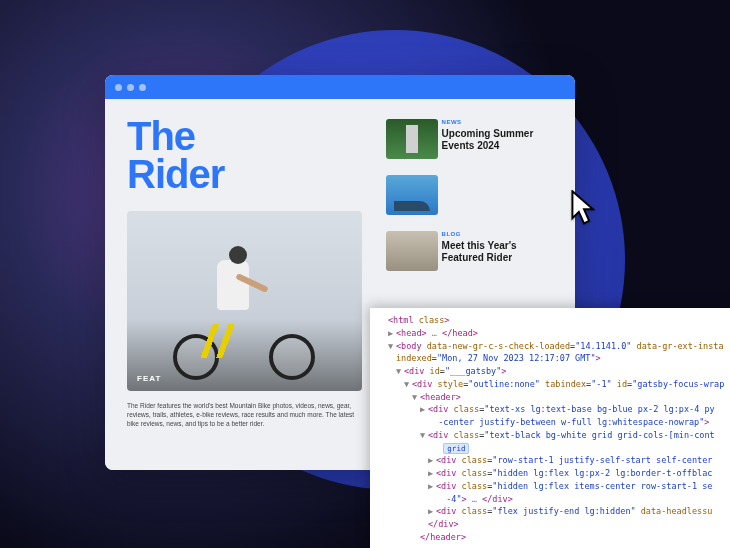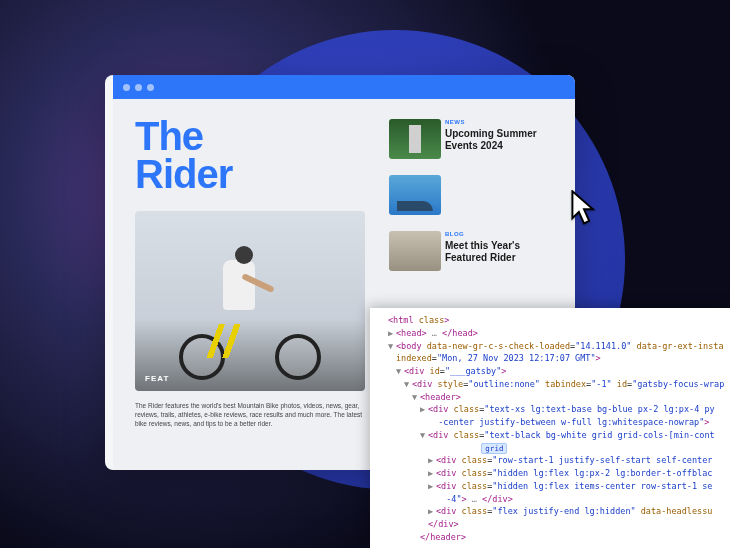--- a/index.html
+++ b/index.html
@@ -13,21 +13,20 @@
     position: absolute; width: 460px; height: 460px; border-radius: 50%;
     background: radial-gradient(circle at 40% 40%, #3a4acf 0%, #2a3aaf 60%, #1a2a8f 100%);
     left: 165px; top: 30px;
   }
 
   
   .browser {
     position: absolute; left: 105px; top: 75px; width: 470px; height: 395px;
     background: #f5f6f8; border-radius: 8px; overflow: hidden;
     box-shadow: 0 10px 40px rgba(0,0,0,0.3);
-    padding-left: 8px;
   }
   .titlebar {
     height: 24px; background: #2d76f9; display: flex; align-items: center; padding: 0 10px; gap: 5px;
   }
   .dot { width: 7px; height: 7px; border-radius: 50%; background: rgba(255,255,255,0.55); }
   .content { display: flex; height: calc(100% - 24px); }
   .left-col { width: 58%; padding: 18px 16px 10px 22px; background: #eef0f3; }
   .right-col { width: 42%; padding: 20px 14px 10px 8px; background: #eef0f3; }
   .logo { font-size: 40px; font-weight: 800; color: #2d76f9; line-height: 0.95; letter-spacing: -1px; }
 
@@ -75,21 +74,21 @@
     padding: 6px 8px 8px 10px; overflow: hidden; box-shadow: -2px -2px 12px rgba(0,0,0,0.25);
   }
   .line { white-space: pre; }
   .i1 { padding-left: 8px; } .i2 { padding-left: 16px; } .i3 { padding-left: 24px; }
   .i4 { padding-left: 32px; } .i5 { padding-left: 40px; } .i6 { padding-left: 48px; }
   .caret { color: #888; display: inline-block; width: 8px; }
   .tag { color: #a31e8a; }
   .attr { color: #9a5d00; }
   .val { color: #1a3ec8; }
   .cmt { color: #888; }
-  .badge { background: #d8e8ff; color: #1a3ec8; border: 1px solid #a8c8f8; padding: 0 3px; border-radius: 2px; font-size: 7.5px; margin-left: 38px; }
+  .badge { background: #d8e8ff; color: #1a3ec8; border: 1px solid #a8c8f8; padding: 0 3px; border-radius: 2px; font-size: 7.5px; }
 </style>
 </head>
 <body>
 
 <div class="big-circle"></div>
 
 <div class="browser">
   <div class="titlebar">
     <div class="dot"></div>
     <div class="dot"></div>

